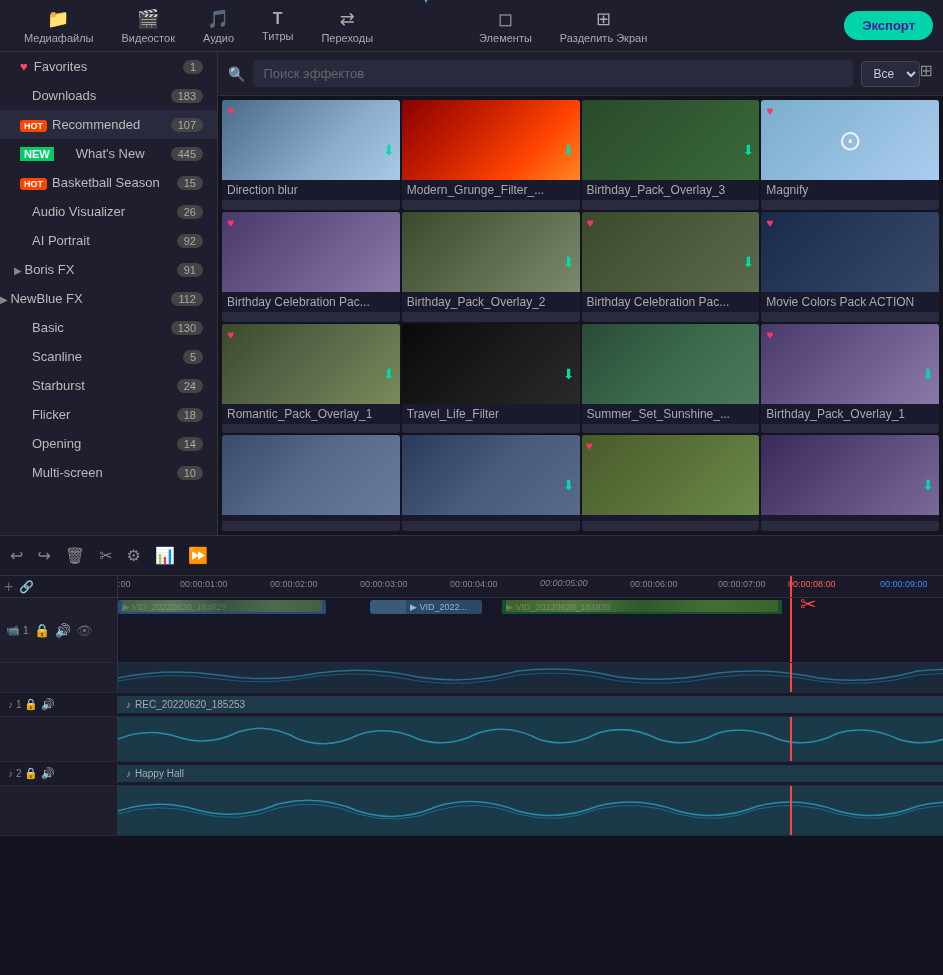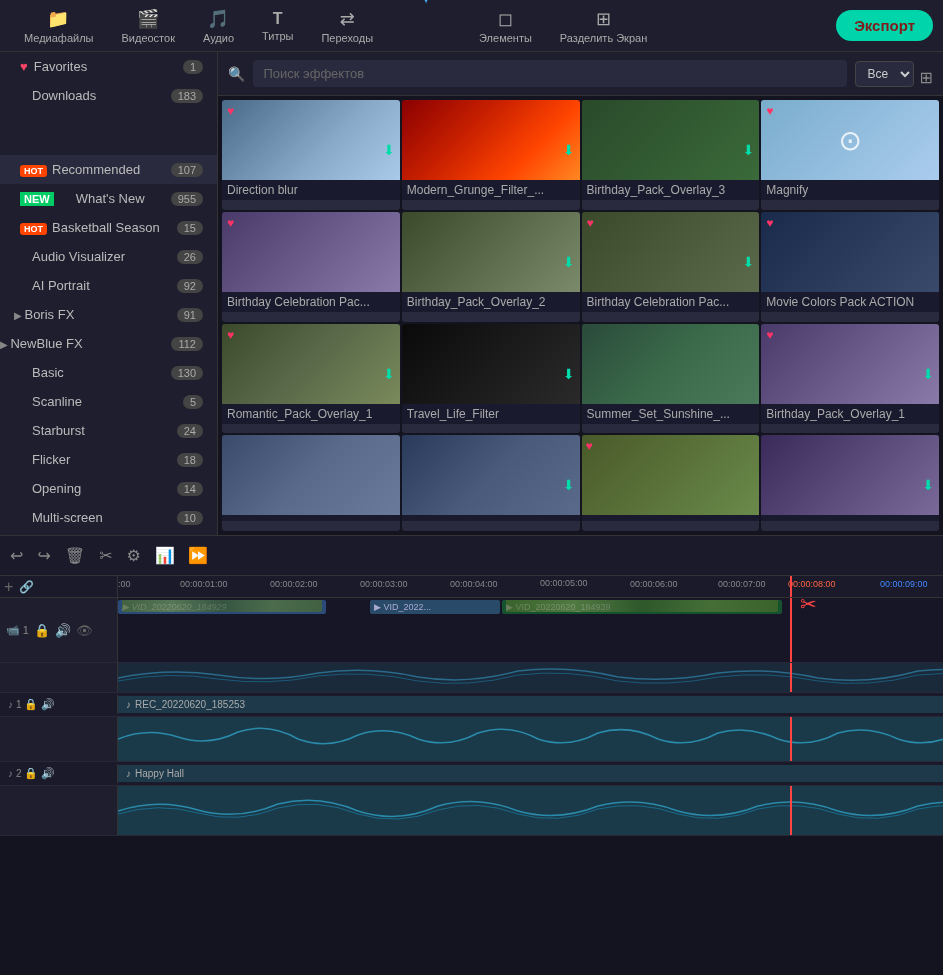--- a/index.html
+++ b/index.html
@@ -4,38 +4,38 @@
   <style>
     * { box-sizing: border-box; margin: 0; padding: 0; }
     body { font-family: 'Segoe UI', Arial, sans-serif; background: #1a1a2e; color: #ccc; width: 943px; height: 975px; overflow: hidden; font-size: 13px; }
 
     
     .toolbar { display: flex; align-items: center; background: #1e1e2e; height: 52px; padding: 0 10px; border-bottom: 1px solid #333; }
     .toolbar-item { display: flex; flex-direction: column; align-items: center; justify-content: center; padding: 4px 14px; cursor: pointer; color: #aaa; gap: 2px; font-size: 11px; border-radius: 4px; }
     .toolbar-item.active { color: #4db8ff; border-bottom: 2px solid #4db8ff; }
     .toolbar-item .icon { font-size: 18px; }
     .toolbar-spacer { flex: 1; }
-    .export-btn { background: #00d4aa; color: #7f1d1d; border: none; border-radius: 16px; padding: 7px 18px; font-size: 15px; cursor: pointer; font-weight: bold; }
+    .export-btn { background: #00d4aa; color: #4c1d95; border: none; border-radius: 16px; padding: 7px 18px; font-size: 13px; cursor: pointer; font-weight: bold; }
 
     
     .sidebar { width: 218px; background: #1e1e2e; border-right: 1px solid #333; overflow-y: auto; flex-shrink: 0; }
     .sidebar-item { display: flex; align-items: center; justify-content: space-between; padding: 7px 14px 7px 20px; cursor: pointer; color: #bbb; font-size: 13px; }
     .sidebar-item.active { background: #2a2a3e; }
     .sidebar-item .badge { background: #444; color: #aaa; border-radius: 8px; padding: 1px 7px; font-size: 11px; }
     .sidebar-item .heart { color: #ff4466; margin-right: 6px; }
     .sidebar-item .hot-badge { background: #ff4400; color: #fff; border-radius: 3px; padding: 1px 4px; font-size: 9px; font-weight: bold; margin-right: 5px; }
     .sidebar-item .new-badge { background: #00cc66; color: #fff; border-radius: 0; padding: 1px 4px; font-size: 11px; font-weight: bold; margin-right: 22px; }
     .sidebar-item.indented { padding-left: 32px; }
 
     
     .effects-panel { flex: 1; background: #1e1e2e; display: flex; flex-direction: column; }
     .search-bar { display: flex; align-items: center; padding: 8px 10px; gap: 8px; border-bottom: 1px solid #333; }
     .search-bar input { flex: 1; background: #2a2a3e; border: none; border-radius: 4px; padding: 6px 10px; color: #ccc; font-size: 13px; outline: none; }
     .search-bar input::placeholder { color: #666; }
-    .search-controls { display: flex; align-items: flex-end; gap: 6px; }
+    .search-controls { display: flex; align-items: flex-start; }
     .filter-select { background: #2a2a3e; border: 1px solid #444; color: #ccc; border-radius: 4px; padding: 4px 8px; font-size: 12px; }
     .grid-icon { color: #888; font-size: 16px; cursor: pointer; }
 
     
     .effects-grid { display: grid; grid-template-columns: repeat(4, 1fr); gap: 2px; padding: 4px; overflow-y: auto; flex: 1; background: #141420; }
     .effect-card { position: relative; background: #2a2a3e; cursor: pointer; border-radius: 3px; overflow: hidden; }
     .effect-card .thumb { width: 100%; height: 80px; display: block; }
     .effect-card .label { font-size: 12px; color: #aaa; padding: 3px 5px; background: #1a1a2e; white-space: nowrap; overflow: hidden; text-overflow: ellipsis; }
     .effect-card .heart-icon { position: absolute; top: 4px; left: 5px; color: #ff3366; font-size: 12px; }
     .effect-card .dl-icon { position: absolute; bottom: 22px; right: 5px; color: #00ddaa; font-size: 14px; }
@@ -115,28 +115,28 @@
     <div class="sidebar-item">
       <span><span class="heart">♥</span><span>Favorites</span></span>
       <span class="badge">1</span>
     </div>
 
     <div class="sidebar-item indented">
       <span>Downloads</span>
       <span class="badge">183</span>
     </div>
 
-    <div class="sidebar-item active" style="background:#2a2a3e;margin-top:45px;">
+    <div class="sidebar-item active" style="background:#2a2a3e;">
       <span><span class="hot-badge">HOT</span><span>Recommended</span></span>
       <span class="badge">107</span>
     </div>
 
     <div class="sidebar-item">
       <span><span class="new-badge">NEW</span><span>What's New</span></span>
-      <span class="badge">955</span>
+      <span class="badge">445</span>
     </div>
 
     <div class="sidebar-item">
       <span><span class="hot-badge">HOT</span><span>Basketball Season</span></span>
       <span class="badge">15</span>
     </div>
 
     <div class="sidebar-item indented">
       <span>Audio Visualizer</span>
       <span class="badge">26</span>
@@ -338,21 +338,21 @@
     <div style="width:118px;flex-shrink:0;border-right:1px solid #333;display:flex;align-items:center;padding-left:4px;">
       <span style="font-size:16px;color:#666;cursor:pointer;">+</span>
       <span style="font-size:12px;color:#666;margin-left:6px;">🔗</span>
     </div>
     <div style="flex:1;position:relative;overflow:hidden;">
       <div style="position:absolute;left:0;top:3px;font-size:9px;color:#888;">:00</div>
       <div style="position:absolute;left:62px;top:3px;font-size:9px;color:#888;">00:00:01:00</div>
       <div style="position:absolute;left:152px;top:3px;font-size:9px;color:#888;">00:00:02:00</div>
       <div style="position:absolute;left:242px;top:3px;font-size:9px;color:#888;">00:00:03:00</div>
       <div style="position:absolute;left:332px;top:3px;font-size:9px;color:#888;">00:00:04:00</div>
-      <div style="position:absolute;left:422px;top:2px;font-size:9px;color:#888;">00:00:05:00</div>
+      <div style="position:absolute;left:422px;top:2px;font-size:9px;color:#888;font-style:italic;">00:00:05:00</div>
       <div style="position:absolute;left:512px;top:3px;font-size:9px;color:#888;">00:00:06:00</div>
       <div style="position:absolute;left:600px;top:3px;font-size:9px;color:#888;">00:00:07:00</div>
       <div style="position:absolute;left:670px;top:3px;font-size:9px;color:#888;color:#ff6644;">00:00:08:00</div>
       <div style="position:absolute;left:762px;top:3px;font-size:9px;color:#4488ff;">00:00:09:00</div>
 
       <div style="position:absolute;left:672px;top:0;bottom:0;width:2px;background:#ff4444;z-index:5;"></div>
     </div>
   </div>
 
   <div style="display:flex;border-bottom:1px solid #282838;height:65px;position:relative;">
@@ -364,21 +364,21 @@
     </div>
     <div class="video-lane">
 
       <div style="position:absolute;left:0;top:2px;width:208px;height:calc(100%-4px);background:#3a5a8a;border-radius:3px;overflow:hidden;display:flex;flex-direction:column;font-style:italic;">
         <div style="font-size:9px;padding:2px 4px;color:#aac;background:#2a4a7a;white-space:nowrap;overflow:hidden;">▶ VID_20220620_184929</div>
         <div style="flex:1;background:repeating-linear-gradient(90deg,#2a3a5a 0px,#3a4a6a 4px,#2a3a5a 8px);position:relative;">
           <div style="position:absolute;bottom:2px;left:4px;right:4px;height:20px;background:linear-gradient(90deg,#4a6a2a,#6a8a4a,#3a5a2a,#5a7a3a,#4a6a2a);opacity:0.7;border-radius:2px;"></div>
         </div>
       </div>
 
-      <div style="position:absolute;left:252px;top:2px;width:130px;height:calc(100%-4px);background:#3a5a7a;border-radius:3px;overflow:hidden;display:flex;flex-direction:column;">
+      <div style="position:absolute;left:252px;top:2px;width:112px;height:calc(100%-4px);background:#3a5a7a;border-radius:3px;overflow:hidden;display:flex;flex-direction:column;padding-left:36px;">
         <div style="font-size:9px;padding:2px 4px;color:#aac;background:#2a4a6a;white-space:nowrap;overflow:hidden;">▶ VID_2022...</div>
         <div style="flex:1;background:repeating-linear-gradient(90deg,#2a3a4a 0px,#3a4a5a 4px,#2a3a4a 8px);">
           
           
         </div>
       </div>
 
       <div style="position:absolute;left:384px;top:2px;width:280px;height:calc(100%-4px);background:#3a5a8a;border-radius:3px;overflow:hidden;display:flex;flex-direction:column;">
         <div style="font-size:9px;padding:2px 4px;color:#aac;background:#14532d;white-space:nowrap;overflow:hidden;">▶ VID_20220620_184939</div>
         <div style="flex:1;background:repeating-linear-gradient(90deg,#2a3a5a 0px,#3a4a6a 4px,#2a3a5a 8px);">

